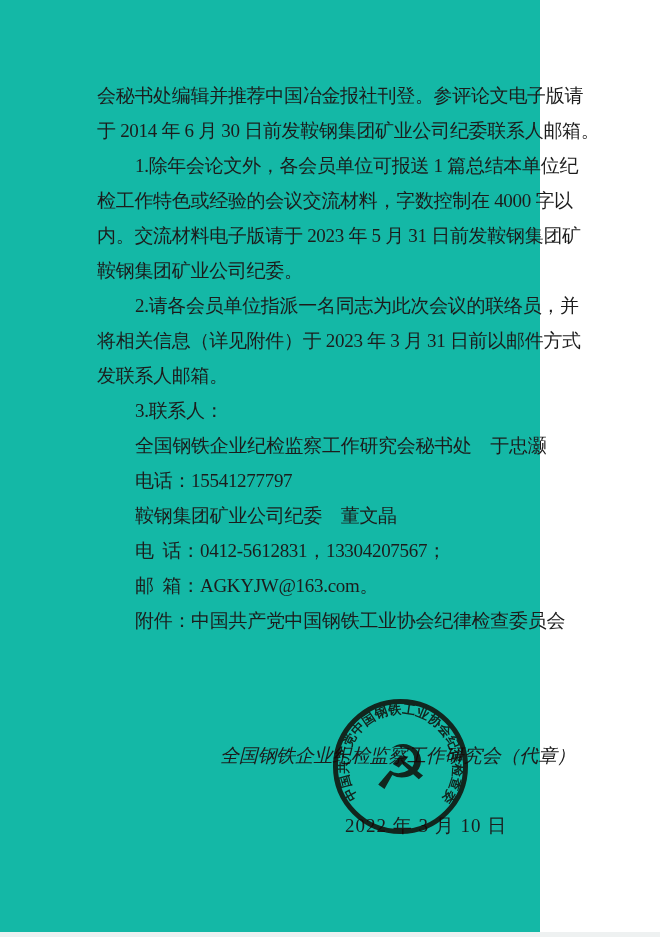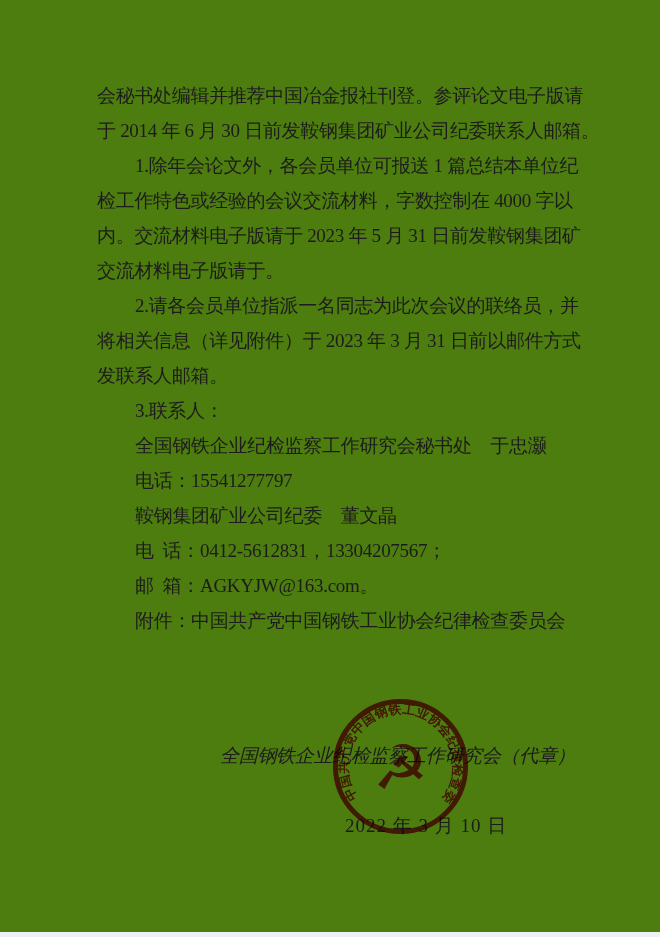--- a/index.html
+++ b/index.html
@@ -4,22 +4,22 @@
 <style>
   html,body{margin:0;padding:0;}
   body{
     width:660px;height:937px;
     background:#ffffff;
     font-family:"Liberation Serif","DejaVu Serif",serif;
     overflow:hidden;
   }
   .page{
     position:relative;
-    width:660px;height:937px;
-    background:#4d7c0f;
+    width:540px;height:937px;
+    background:#14b8a6;
   }
   .body-text{
     position:absolute;
     left:97px;top:78px;width:474px;
     color:#1c1c1c;
     font-size:19px;
     letter-spacing:-0.3px;
   }
   .line{
     height:35px;
@@ -67,21 +67,21 @@
 <body>
 
 <div class="page">
 
   <div class="body-text">
     <div class="line">会秘书处编辑并推荐中国冶金报社刊登。参评论文电子版请</div>
     <div class="line">于 2014 年 6 月 30 日前发鞍钢集团矿业公司纪委联系人邮箱。</div>
     <div class="line indent">1.除年会论文外，各会员单位可报送 1 篇总结本单位纪</div>
     <div class="line">检工作特色或经验的会议交流材料，字数控制在 4000 字以</div>
     <div class="line">内。交流材料电子版请于 2023 年 5 月 31 日前发鞍钢集团矿</div>
-    <div class="line">交流材料电子版请于。</div>
+    <div class="line">鞍钢集团矿业公司纪委。</div>
     <div class="line indent">2.请各会员单位指派一名同志为此次会议的联络员，并</div>
     <div class="line">将相关信息（详见附件）于 2023 年 3 月 31 日前以邮件方式</div>
     <div class="line">发联系人邮箱。</div>
     <div class="line indent">3.联系人：</div>
     <div class="line indent">全国钢铁企业纪检监察工作研究会秘书处　于忠灏</div>
     <div class="line indent">电话：15541277797</div>
     <div class="line indent">鞍钢集团矿业公司纪委　董文晶</div>
     <div class="line indent">电  话：0412-5612831，13304207567；</div>
     <div class="line indent">邮  箱：AGKYJW@163.com。</div>
     <div class="line indent">附件：中国共产党中国钢铁工业协会纪律检查委员会</div>

